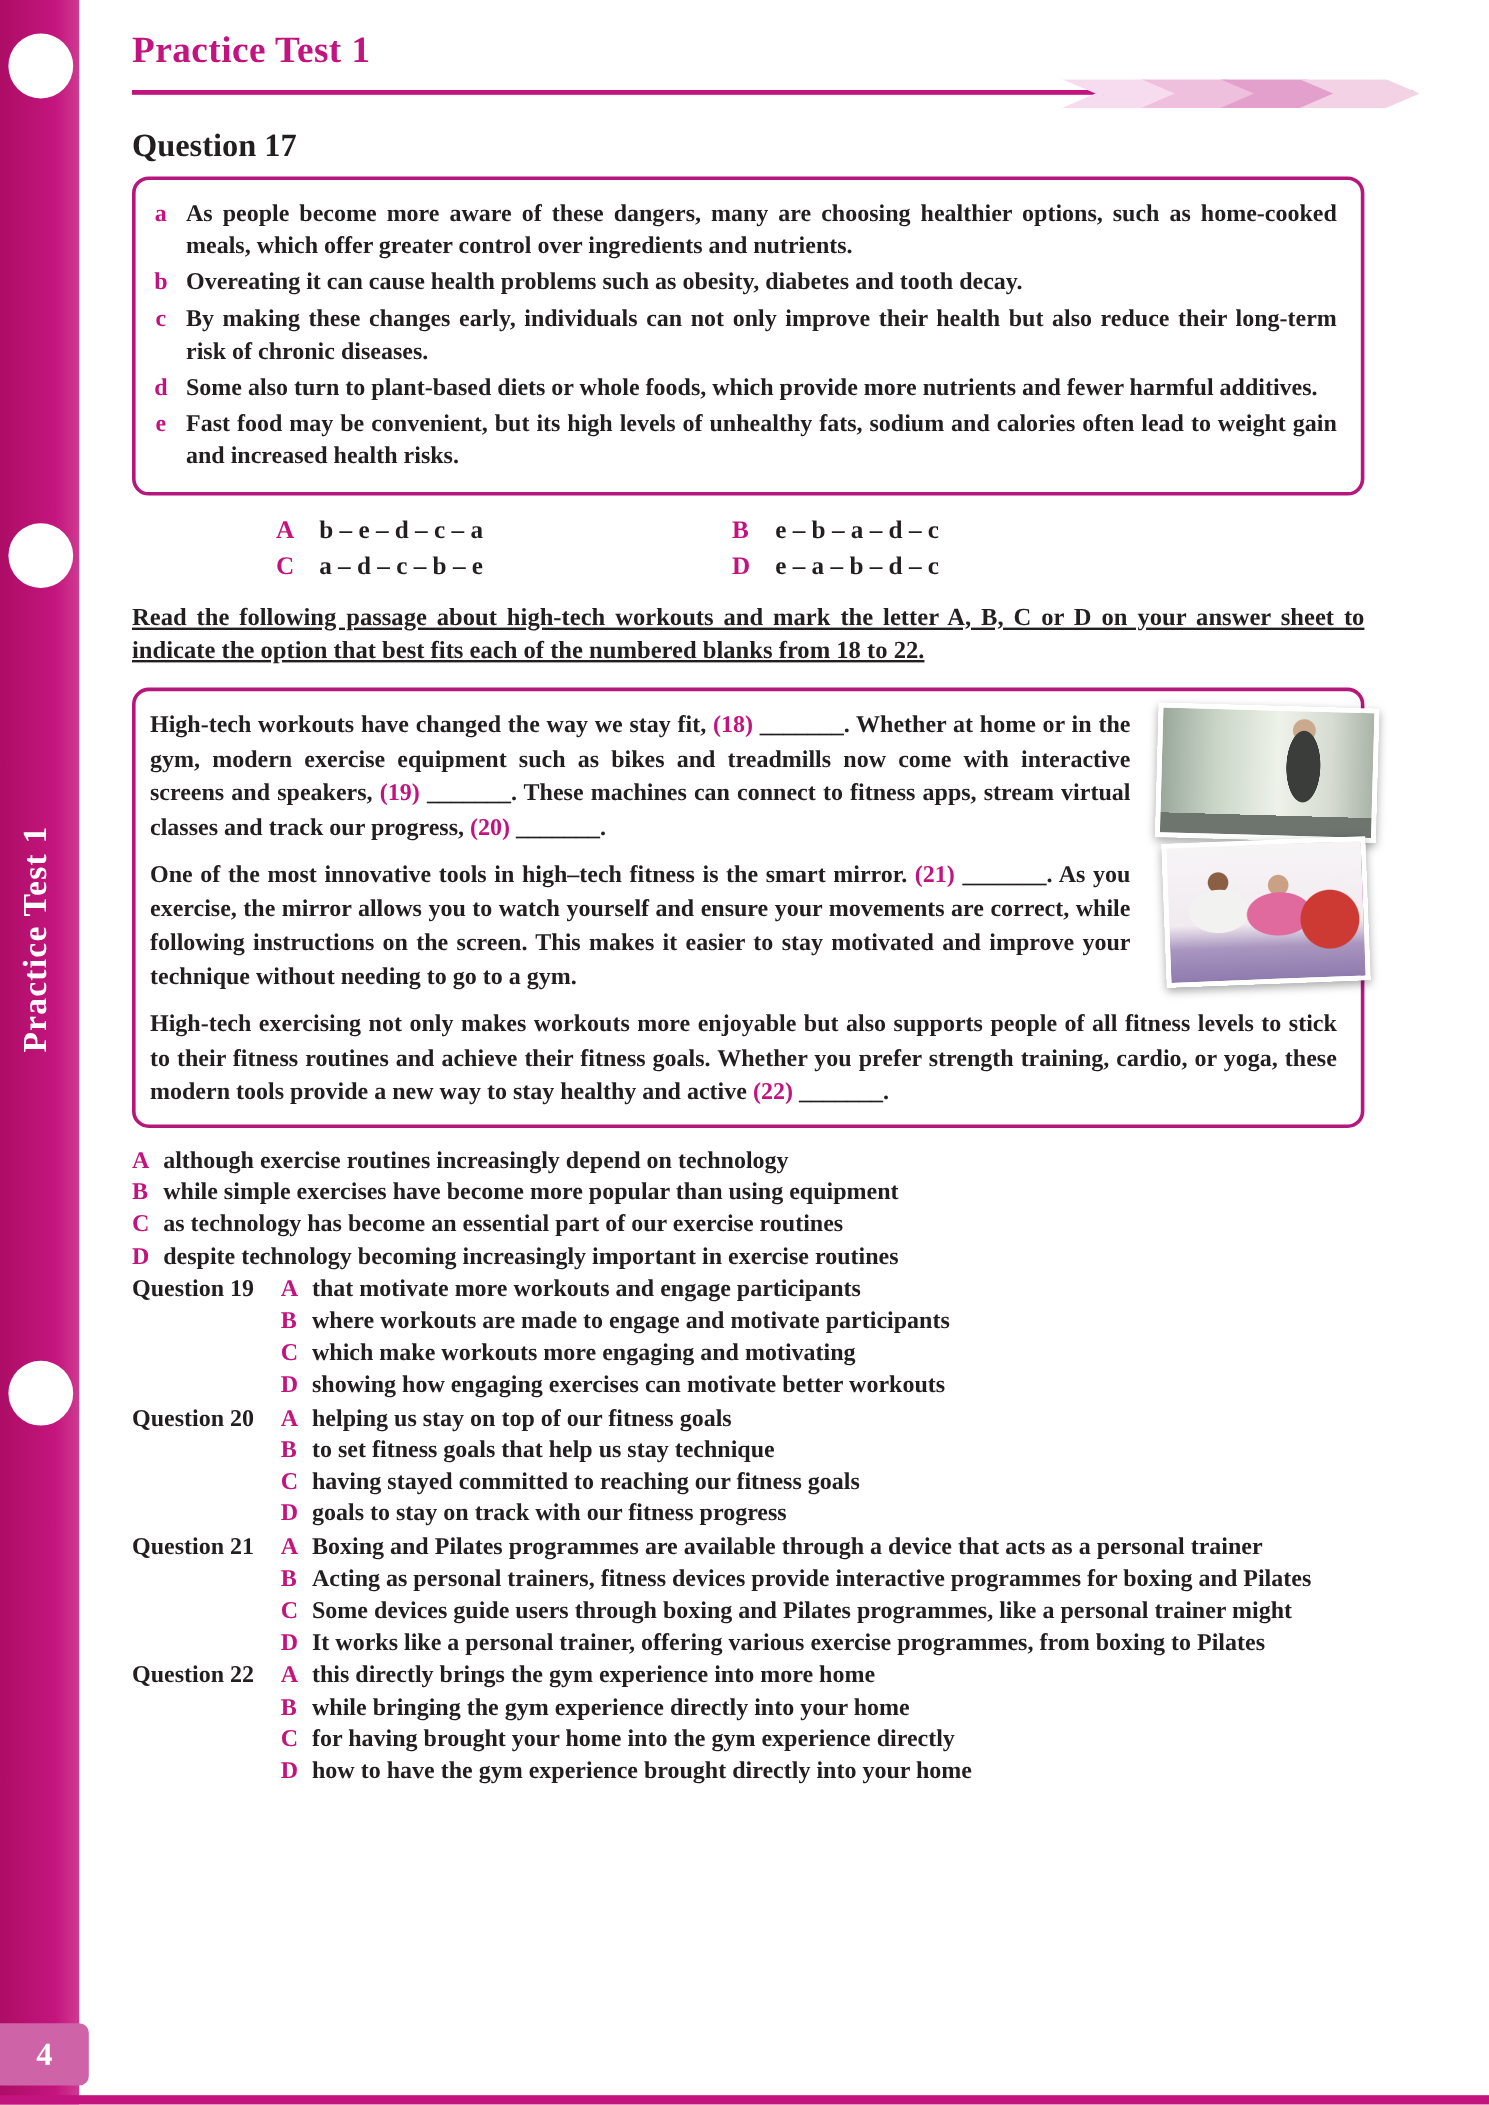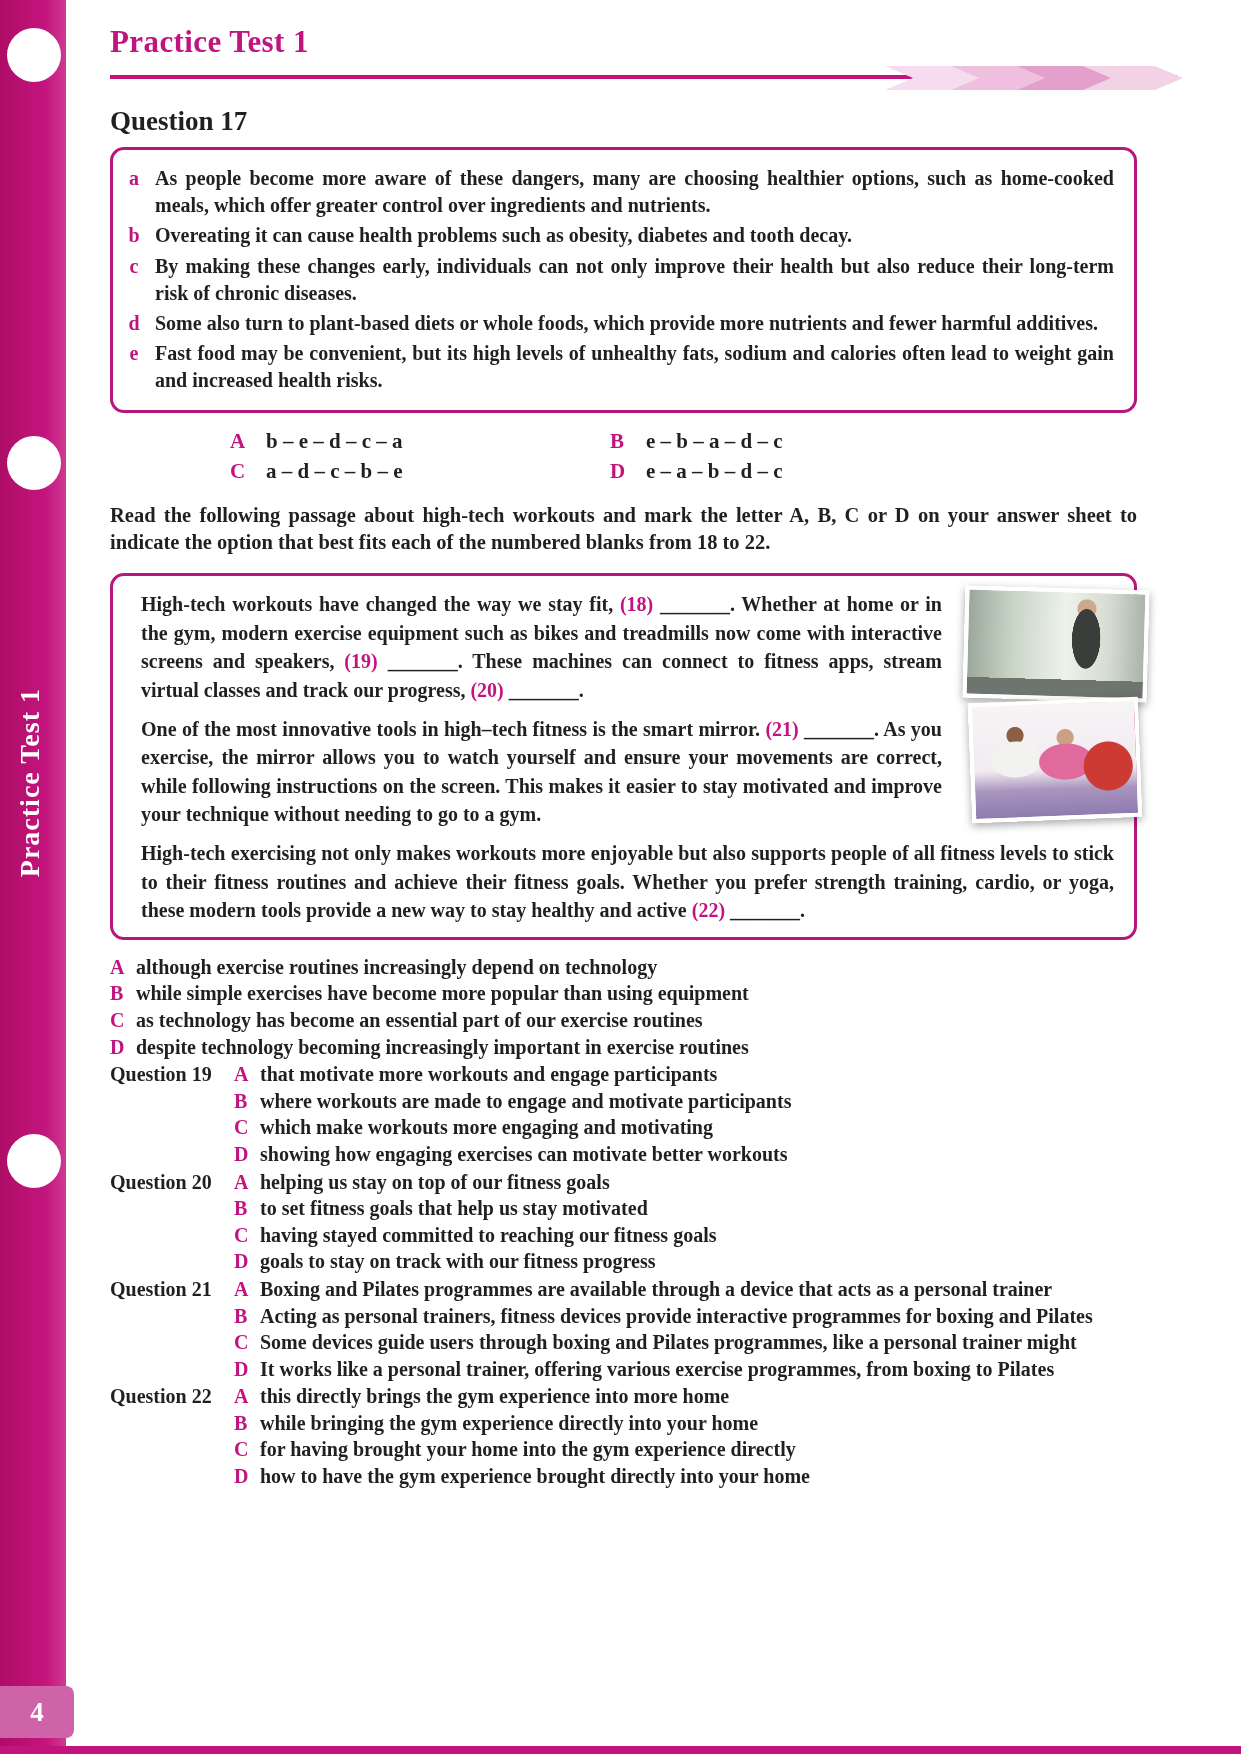--- a/index.html
+++ b/index.html
@@ -39,23 +39,23 @@
   .q17-box { padding:12px 20px 12px 12px; }
   .opt-row { display:flex; gap:12px; font-size:20px; line-height:1.36; margin:3px 0; }
   .opt-letter { color:#c2137f; flex:0 0 18px; text-align:center; }
   .opt-text { flex:1; text-align:justify; }
 
   .answers { display:grid; grid-template-columns:1fr 1fr; width:760px; margin:16px 0 16px 120px;
     row-gap:5px; font-size:21px; }
   .ans { display:flex; gap:16px; }
   .ans .opt-letter { flex:0 0 20px; text-align:left; }
 
-  .instruction { font-size:20.5px; line-height:1.36; margin:18px 0 16px 0; text-align:justify; }
-
-  .passage-box { padding:14px 20px 10px 28px; font-size:20px; line-height:1.43; }
+  .instruction { font-size:20.5px; line-height:1.36; margin:18px 0 16px 0; text-align:justify;text-decoration:underline; }
+
+  .passage-box { padding:14px 20px 10px 12px; font-size:20px; line-height:1.43; }
   .pp { margin:0 0 10px 0; text-align:justify; }
   .pp:last-child { margin-bottom:2px; }
   .blank-num { color:#c2137f; }
 
   .photos { float:right; width:188px; height:234px; margin:-2px -34px 6px 18px; position:relative; }
   .photo { position:absolute; border:4px solid #ffffff; box-shadow:0 3px 8px rgba(0,0,0,0.35); }
   .photo1 { top:0; right:0; width:176px; height:104px; transform:rotate(1.6deg);
     background:
       linear-gradient(0deg,#6e746e 0 16%,transparent 16%),
       radial-gradient(ellipse 20px 42px at 118px 46px,#3a3d3a 0 70%,transparent 72%),
@@ -212,21 +212,21 @@
 
       <div class="q-block">
         <div class="q-title">Question 20</div>
         <div class="q-opts">
           <div class="q-opt">
               <span class="opt-letter">A</span>
               <span class="opt-text">helping us stay on top of our fitness goals</span>
             </div>
           <div class="q-opt">
               <span class="opt-letter">B</span>
-              <span class="opt-text">to set fitness goals that help us stay motivated</span>
+              <span class="opt-text">to set fitness goals that help us stay technique</span>
             </div>
           <div class="q-opt">
               <span class="opt-letter">C</span>
               <span class="opt-text">having stayed committed to reaching our fitness goals</span>
             </div>
           <div class="q-opt">
               <span class="opt-letter">D</span>
               <span class="opt-text">goals to stay on track with our fitness progress</span>
             </div>
         </div>

